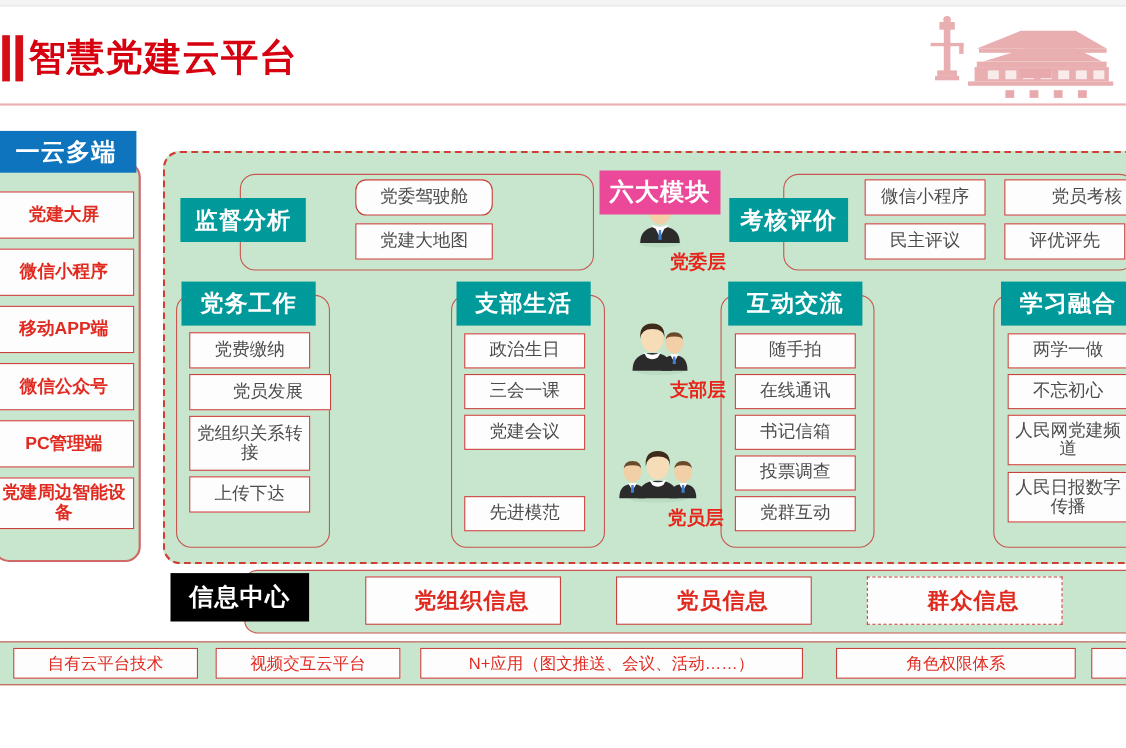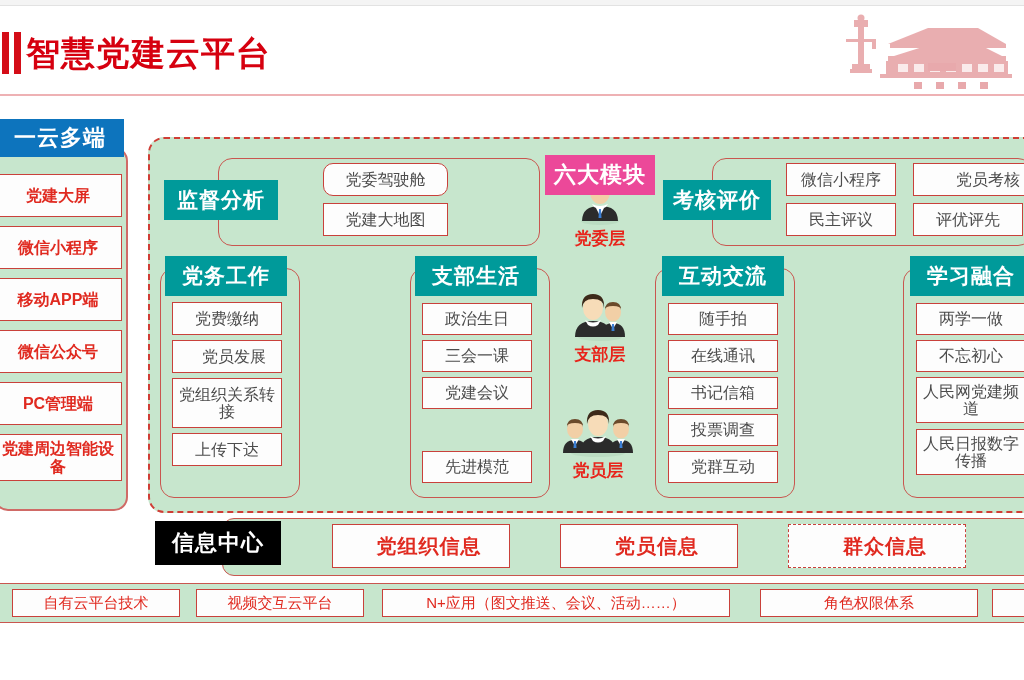--- a/index.html
+++ b/index.html
@@ -49,21 +49,21 @@
               font-size:21px; font-weight:bold; display:flex; align-items:center;
               justify-content:center; letter-spacing:1px; z-index:7; white-space:nowrap; }
   .cell { position:absolute; background:#fdfdfd; border:1.6px solid #c9413b;
           color:#4c4c4c; font-size:16px; display:flex; align-items:center;
           justify-content:center; text-align:center; line-height:1.08; z-index:6; padding:0 2px; }
 
   
   .six-head { position:absolute; left:545px; top:124px; width:110px; height:40px;
               background:#ec4899; color:#fff; font-size:22px; font-weight:bold;
               display:flex; align-items:center; justify-content:center; z-index:9; letter-spacing:1px;margin-top:31px;}
-  .person-grp { position:absolute; z-index:8; width:120px; text-align:center; }
+  .person-grp { position:absolute; z-index:8; width:120px; text-align:right; }
   .person-label { color:#e8241b; font-size:17px; font-weight:bold; margin-top:1px; }
   .person-svg { display:block; margin:0 auto; }
 
   
   .info-panel { position:absolute; left:222px; top:518px; width:826px; height:58px;
                 background:#c7e6cd; border:1.6px solid #c9564f; border-radius:12px; }
   .info-head { position:absolute; left:155px; top:521px; width:126px; height:44px;
                background:#000000; color:#fff; font-size:22px; font-weight:bold;
                display:flex; align-items:center; justify-content:center; z-index:9; letter-spacing:1px; }
   .info-cell { position:absolute; top:524px; height:44px; background:#fdfdfd;
@@ -149,21 +149,21 @@
   <div class="grp" style="left:712px; top:158px; width:320px; height:88px;"></div>
   <div class="grp-head" style="left:663px; top:180px; width:108px; height:40px;">考核评价</div>
   <div class="cell" style="left:786px; top:163px; width:110px; height:33px;">微信小程序</div>
   <div class="cell" style="left:913px; top:163px; width:124px; height:33px;padding-left:28px;">党员考核</div>
   <div class="cell" style="left:786px; top:203px; width:110px; height:33px;">民主评议</div>
   <div class="cell" style="left:913px; top:203px; width:110px; height:33px;">评优评先</div>
 
   <div class="grp" style="left:160px; top:268px; width:140px; height:230px;"></div>
   <div class="grp-head" style="left:165px; top:256px; width:122px; height:40px;">党务工作</div>
   <div class="cell" style="left:172px; top:302px; width:110px; height:33px;">党费缴纳</div>
-  <div class="cell" style="left:172px; top:340px; width:110px; height:33px;padding-left:16px;">党员发展</div>
+  <div class="cell" style="left:172px; top:340px; width:129px; height:33px;padding-left:16px;">党员发展</div>
   <div class="cell" style="left:172px; top:378px; width:110px; height:50px;">党组织关系转接</div>
   <div class="cell" style="left:172px; top:433px; width:110px; height:33px;">上传下达</div>
 
   <div class="grp" style="left:410px; top:268px; width:140px; height:230px;"></div>
   <div class="grp-head" style="left:415px; top:256px; width:122px; height:40px;">支部生活</div>
   <div class="cell" style="left:422px; top:303px; width:110px; height:32px;">政治生日</div>
   <div class="cell" style="left:422px; top:340px; width:110px; height:32px;">三会一课</div>
   <div class="cell" style="left:422px; top:377px; width:110px; height:32px;">党建会议</div>
   <div class="cell" style="left:422px; top:451px; width:110px; height:32px;">先进模范</div>
 

